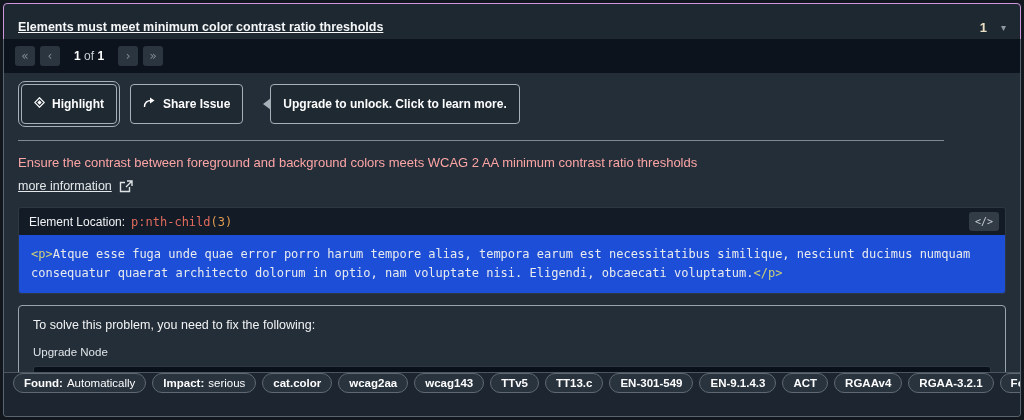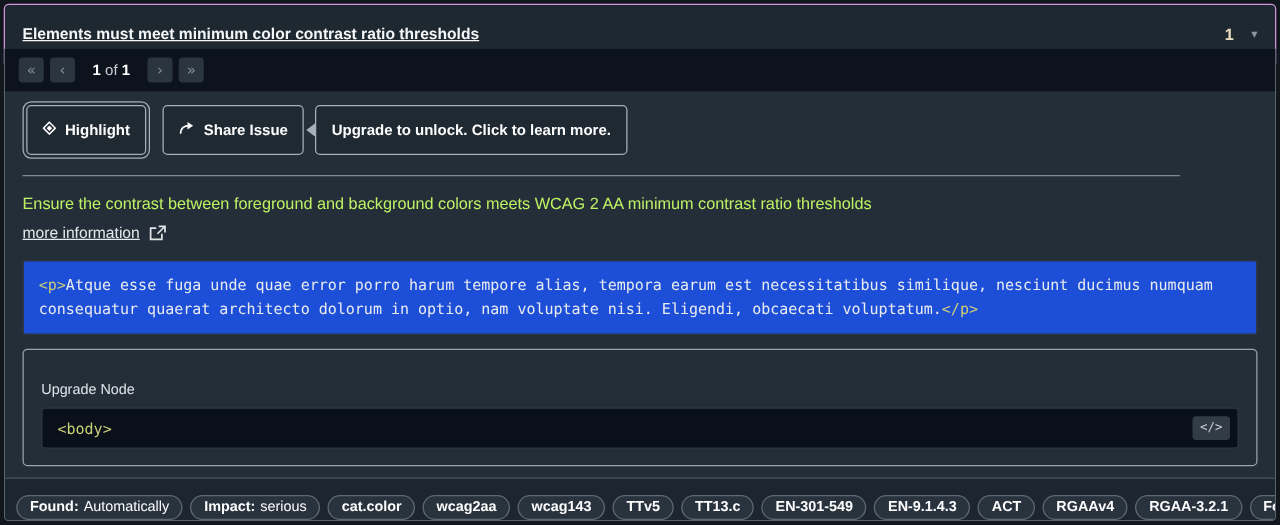--- a/index.html
+++ b/index.html
@@ -30,28 +30,28 @@
     justify-content:center; cursor:pointer; font-family:"DejaVu Sans",sans-serif; }
   .page-status{ color:#c9cfd5; font-size:12px; margin:12px 9px; }
   .page-status b{ color:#ffffff; }
 
   .toolbar{ display:flex; align-items:center; padding:11px 14px 7px 14px; }
   .btn{ background:#1f2932; border:1px solid #a6b0b9; border-radius:4px; color:#fdfdfe;
     font-size:12px; font-weight:bold; height:40px; padding:0 12px; display:flex;
     align-items:center; gap:7px; cursor:pointer; white-space:nowrap;
     font-family:"Liberation Sans",sans-serif; }
   .btn-highlight{ outline:1px solid #a6b0b9; outline-offset:2px; margin-left:3px; margin-right:13px; }
-  .btn-share{ margin-right:2px; }
+  .btn-share{ margin-right:20px; }
   .tip-arrow{ width:0; height:0; border-top:6px solid transparent;
     border-bottom:6px solid transparent; border-right:8px solid #a6b0b9; }
   .btn-upgrade{ margin-left:-1px;align-items:center; }
 
   .toolbar-divider{ border:none; border-top:1px solid #7d8a94; margin:9px 76px 0 14px; }
 
-  .description{ color:#bef264; font-size:13px; margin:14px 14px 0 14px; }
+  .description{ color:#fca5a5; font-size:13px; margin:14px 14px 0 14px; }
   .more-info{ display:inline-flex; align-items:flex-end; gap:7px; margin:9px 0 0 14px;
     color:#e4e8ea; font-size:12.5px; text-decoration:underline; cursor:pointer; }
   .more-info svg{ display:block; }
 
   .element-location{ margin:13px 14px 0 14px; border:1px solid #2e3845; border-radius:3px;
     overflow:hidden; }
   .el-header{ background:#131b26; display:flex; align-items:center; padding:4px 6px 4px 10px;
     min-height:26px; }
   .el-label{ color:#f0f2f4; font-size:12px; margin-right:6px; }
   .el-selector{ font-family:"DejaVu Sans Mono",monospace; font-size:12px; color:#e06a5c; }
@@ -65,22 +65,22 @@
 
   .solve-box{ margin:11px 14px 0 14px; border:1px solid #99a4ae; border-radius:4px;
     padding:12px 14px 13px 14px; }
   .solve-heading{ color:#f2f4f5; font-size:12.5px; }
   .solve-detail{ color:#e9edef; font-size:12px; margin-top:13px; }
   .related-label{ color:#dfe4e8; font-size:11.5px; margin-top:14px; }
   .related-code{ margin-top:8px; background:#0a1019; border:1px solid #2e3845;
     border-radius:3px; display:flex; align-items:center; padding:6px 6px 6px 12px; }
   .related-code code{ font-family:"DejaVu Sans Mono",monospace; font-size:12px; color:#ccd078; }
 
-  .footer{ position:absolute; left:0; right:0; bottom:0; height:34px; background:#1d2630;
-    border-top:1px solid #4c565f; display:flex; align-items:flex-end; gap:6px; padding:0 9px; }
+  .footer{ position:absolute; left:0; right:0; bottom:0; height:44px; background:#1d2630;
+    border-top:1px solid #4c565f; display:flex; align-items:flex-start; gap:6px; padding:0 9px; }
   .pill{ background:#29333e; border:1px solid #5e6974; border-radius:11px; padding:3px 10px;
     font-size:11.5px; color:#fdfdfe; white-space:nowrap; font-weight:bold; }
   .pill .val{ font-weight:normal; }
   .pill b:empty{ display:none; }
   .pill b{ margin-right:4px; }
 </style>
 </head>
 <body>
 
 <div class="accordion-header">
@@ -146,24 +146,32 @@
     <span>more information</span>
     <span>
       <svg width="14" height="13" viewBox="0 0 14 13">
           <path d="M6 2.5 H1.5 V11.5 H10.5 V7" fill="none" stroke="#dfe3e6" stroke-width="1.4"></path>
           <path d="M8 1 H13 V6 M13 1 L7 7" fill="none" stroke="#dfe3e6" stroke-width="1.4"></path>
         </svg>
     </span>
   </a>
 
   <div class="element-location">
+    <div class="el-header">
+      <span class="el-label">Element Location:</span>
+      <span class="el-selector"><span>p:nth-child</span><span class="arg">(3)</span></span>
+      <button class="code-btn">
+        <span>&lt;/&gt;</span>
+      </button>
+    </div>
     <div class="el-body"><span class="tag-y">&lt;p&gt;</span><span>Atque esse fuga unde quae error porro harum tempore alias, tempora earum est necessitatibus similique, nesciunt ducimus numquam consequatur quaerat architecto dolorum in optio, nam voluptate nisi. Eligendi, obcaecati voluptatum.</span><span class="tag-y">&lt;/p&gt;</span></div>
   </div>
 
   <div class="solve-box">
+    <div class="solve-heading">To solve this problem, you need to fix the following:</div>
     <div class="related-label">Upgrade Node</div>
     <div class="related-code">
       <code>&lt;body&gt;</code>
       <button class="code-btn">
         <span>&lt;/&gt;</span>
       </button>
     </div>
   </div>
 
   <div class="footer">

